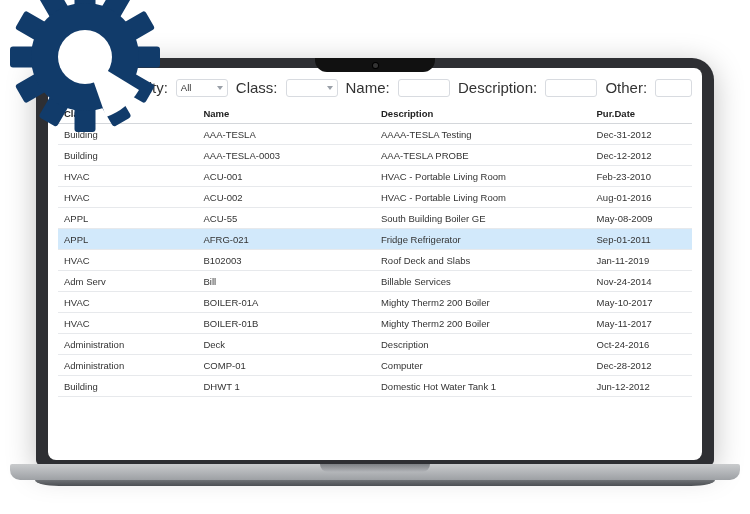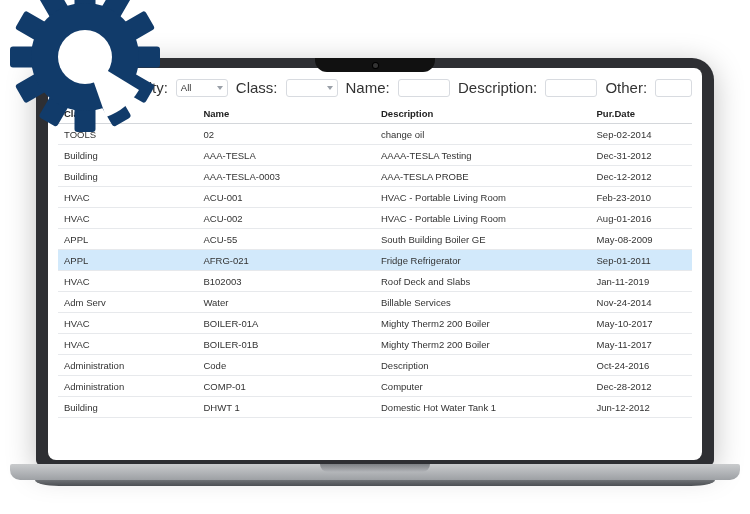--- a/index.html
+++ b/index.html
@@ -231,26 +231,20 @@
         <thead>
           <tr>
             <th>Class</th>
             <th>Name</th>
             <th>Description</th>
             <th>Pur.Date</th>
           </tr>
         </thead>
         <tbody id="tbody">
             <tr>
-              <td>TOOLS</td>
-              <td>02</td>
-              <td>change oil</td>
-              <td>Sep-02-2014</td>
-            </tr>
-            <tr>
               <td>Building</td>
               <td>AAA-TESLA</td>
               <td>AAAA-TESLA Testing</td>
               <td>Dec-31-2012</td>
             </tr>
             <tr>
               <td>Building</td>
               <td>AAA-TESLA-0003</td>
               <td>AAA-TESLA PROBE</td>
               <td>Dec-12-2012</td>
@@ -280,39 +274,39 @@
               <td>Sep-01-2011</td>
             </tr>
             <tr>
               <td>HVAC</td>
               <td>B102003</td>
               <td>Roof Deck and Slabs</td>
               <td>Jan-11-2019</td>
             </tr>
             <tr>
               <td>Adm Serv</td>
-              <td>Water</td>
+              <td>Bill</td>
               <td>Billable Services</td>
               <td>Nov-24-2014</td>
             </tr>
             <tr>
               <td>HVAC</td>
               <td>BOILER-01A</td>
               <td>Mighty Therm2 200 Boiler</td>
               <td>May-10-2017</td>
             </tr>
             <tr>
               <td>HVAC</td>
               <td>BOILER-01B</td>
               <td>Mighty Therm2 200 Boiler</td>
               <td>May-11-2017</td>
             </tr>
             <tr>
               <td>Administration</td>
-              <td>Code</td>
+              <td>Deck</td>
               <td>Description</td>
               <td>Oct-24-2016</td>
             </tr>
             <tr>
               <td>Administration</td>
               <td>COMP-01</td>
               <td>Computer</td>
               <td>Dec-28-2012</td>
             </tr>
             <tr>

